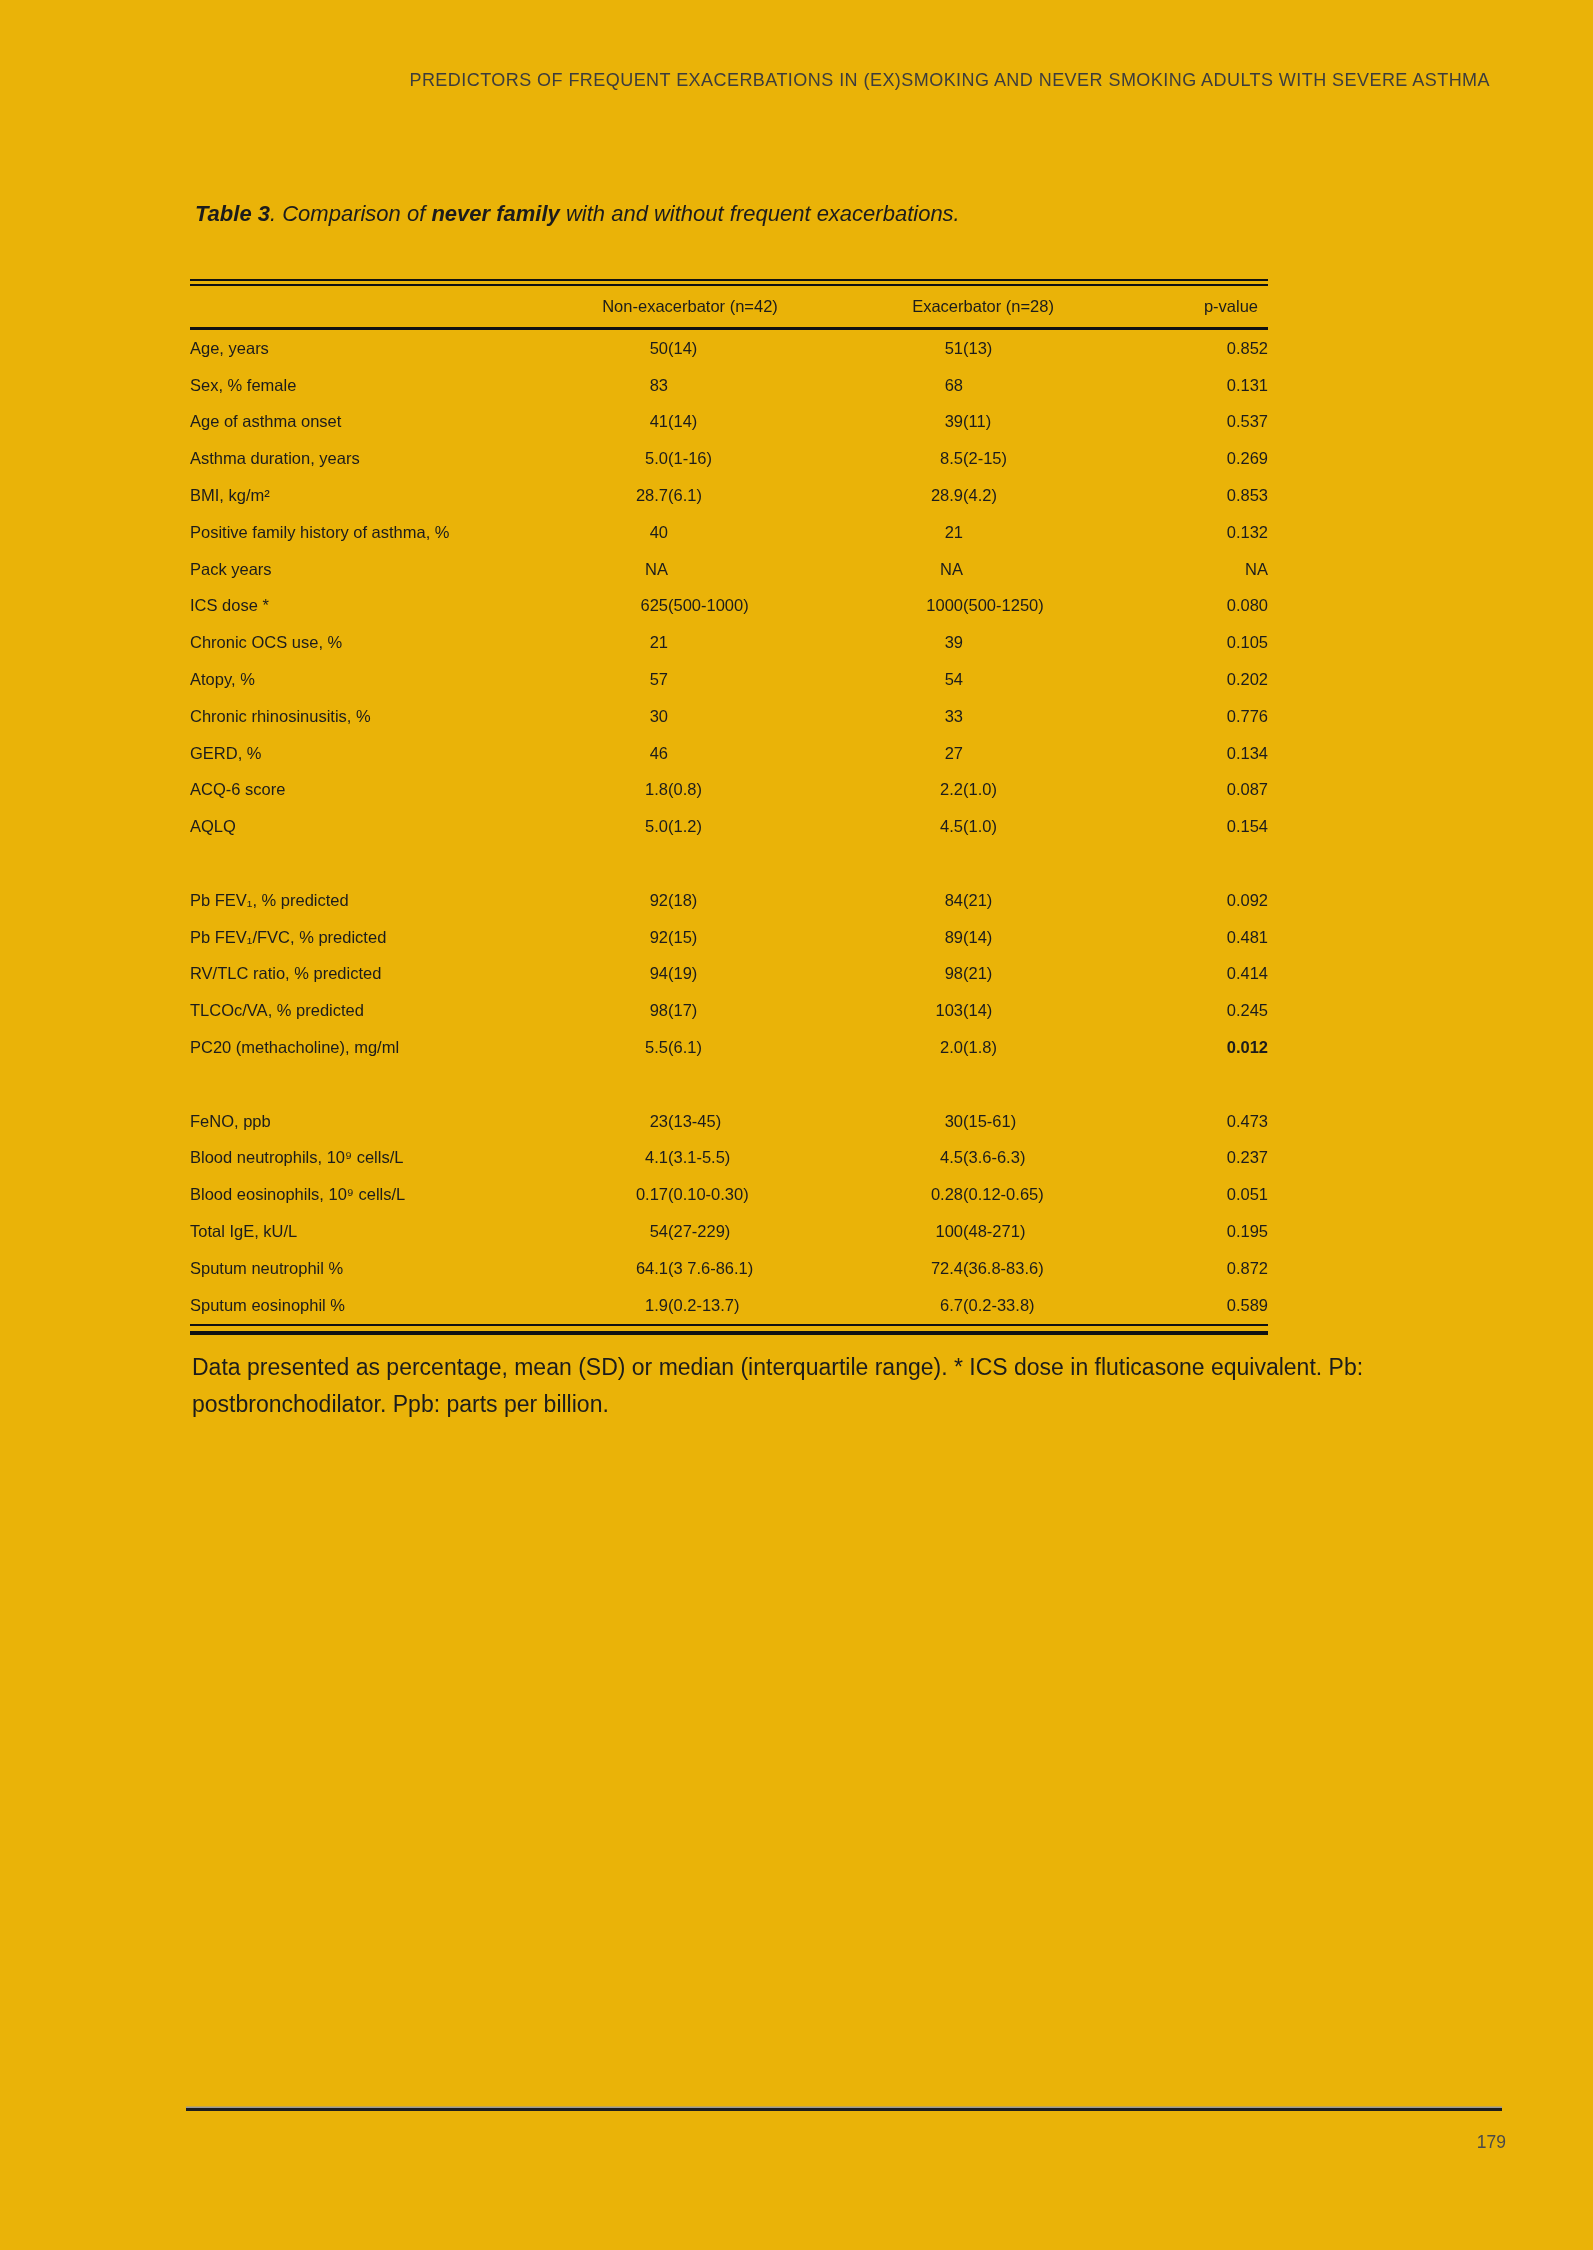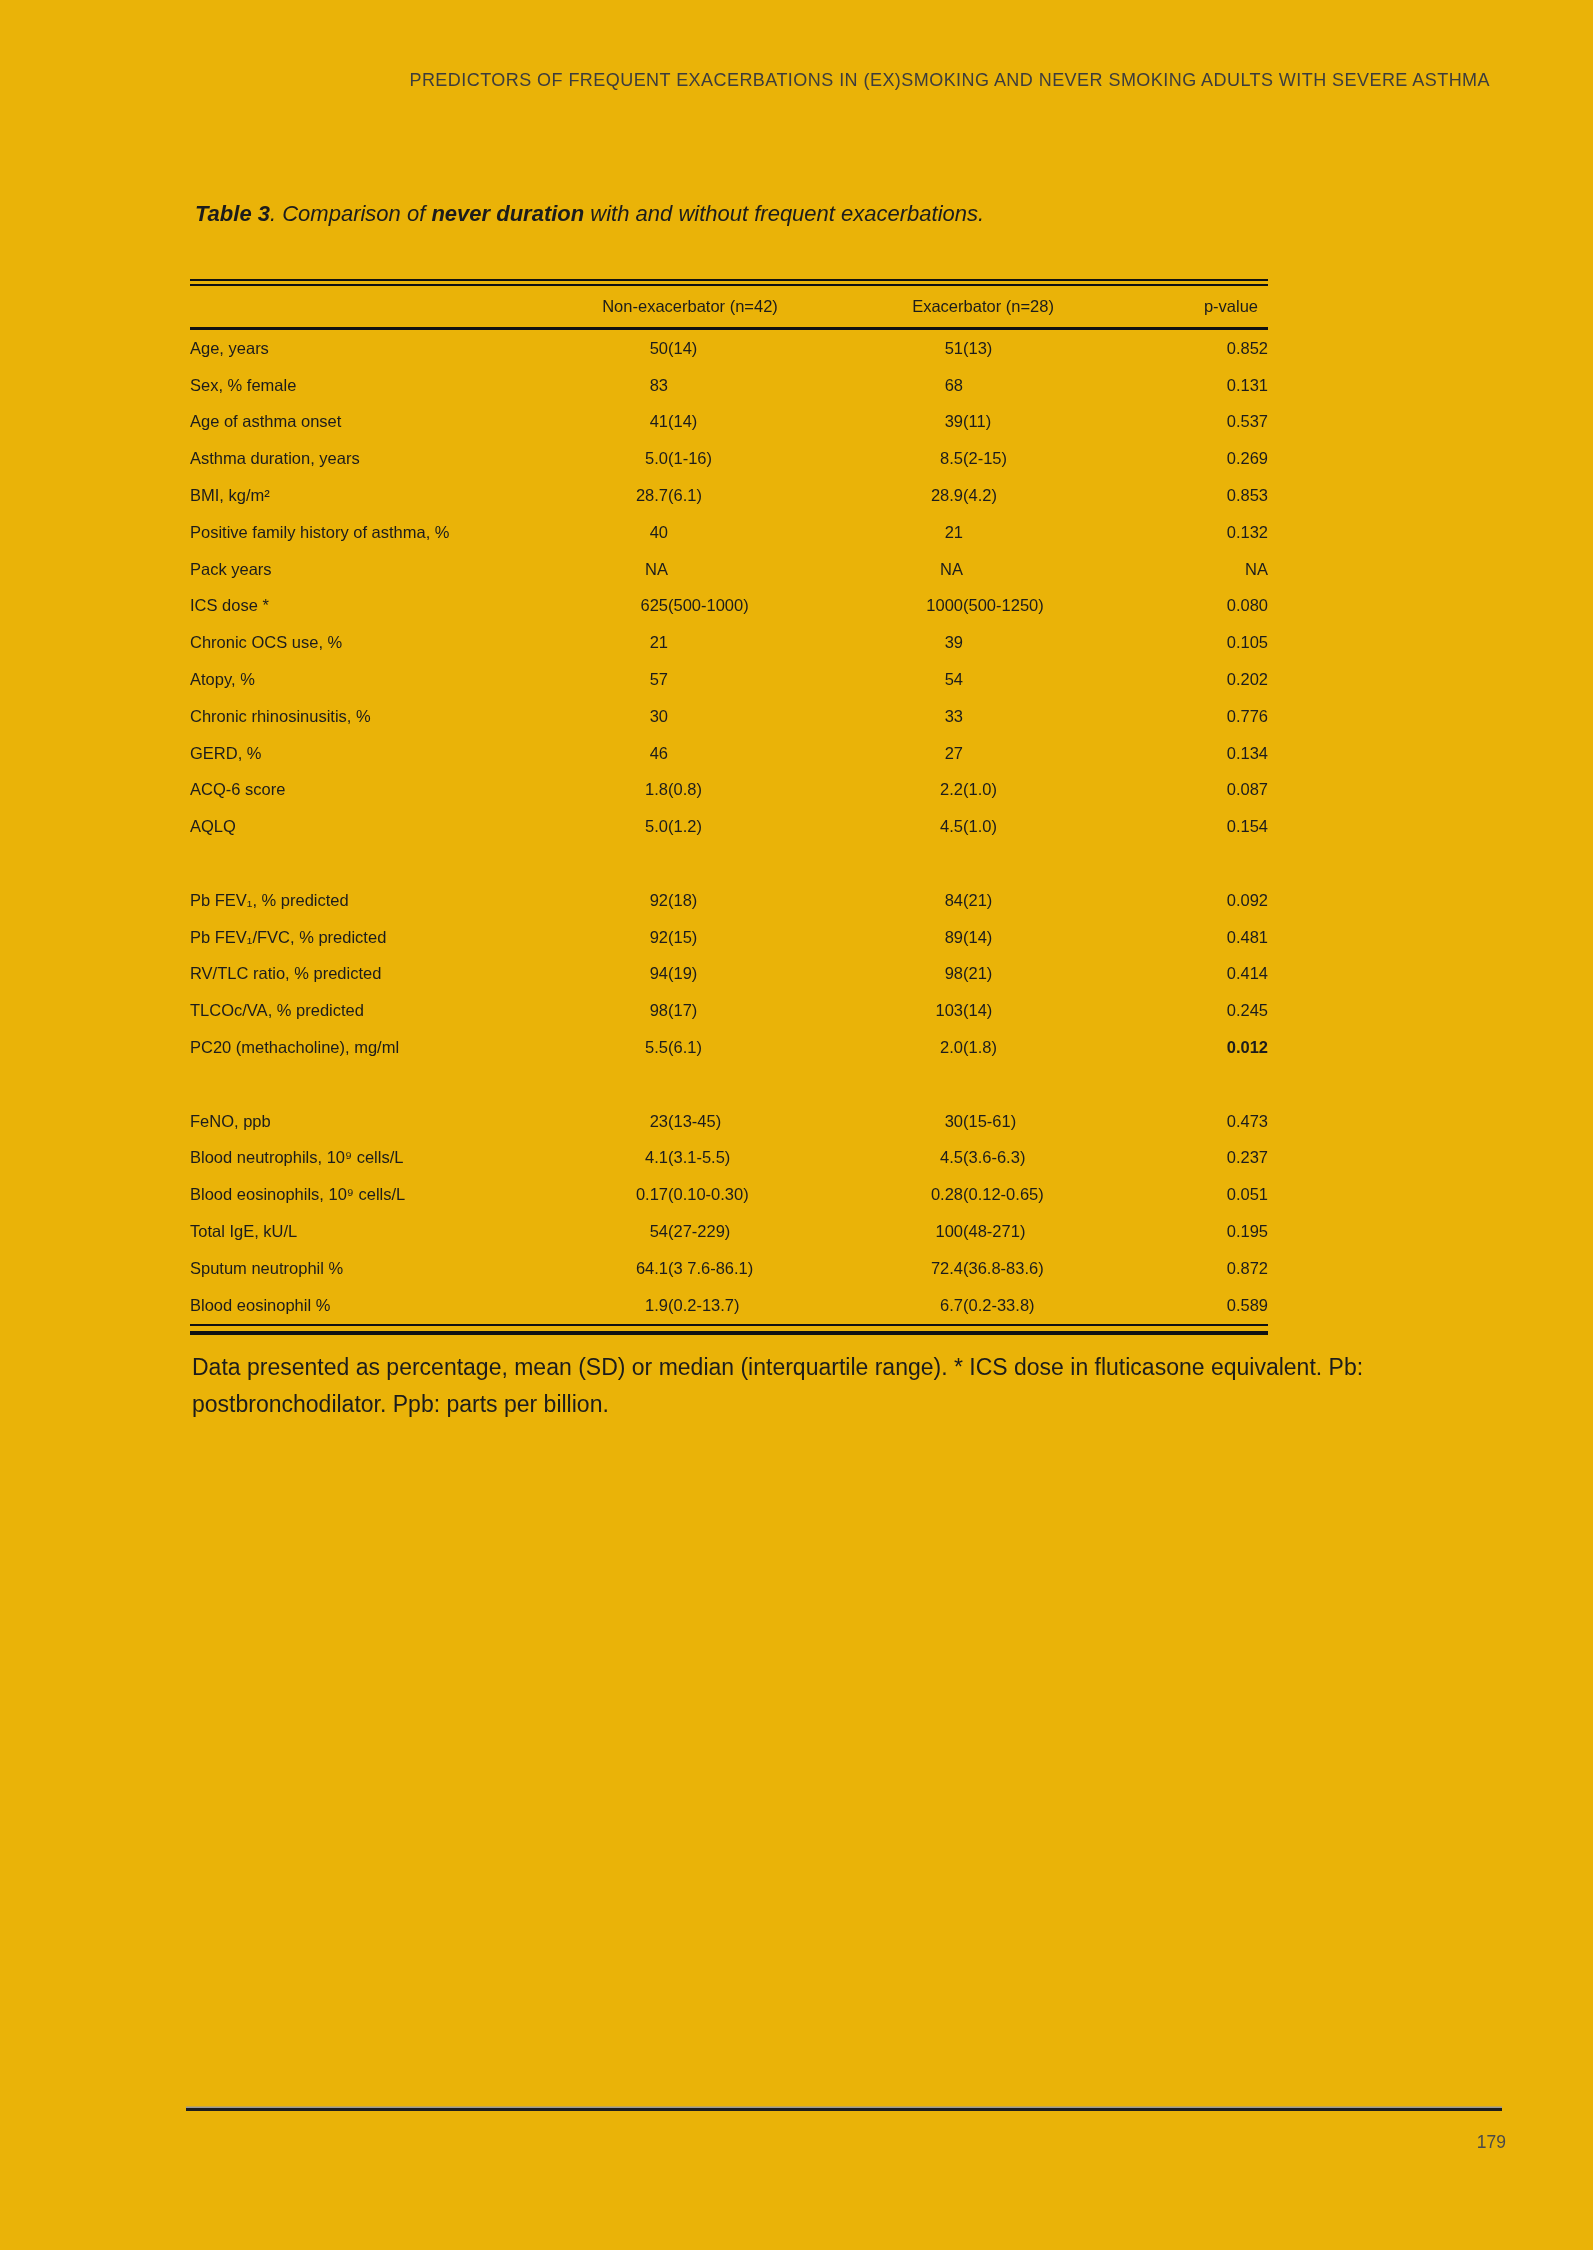--- a/index.html
+++ b/index.html
@@ -124,21 +124,21 @@
   }
 </style>
 </head>
 <body>
 
 <div class="page">
 
   <div class="running-header">PREDICTORS OF FREQUENT EXACERBATIONS IN (EX)SMOKING AND NEVER SMOKING ADULTS WITH SEVERE ASTHMA</div>
 
   <div class="caption">
-    <span class="bold">Table 3</span><span>. Comparison of </span><span class="bold">never duration</span><span> with and without frequent exacerbations.</span>
+    <span class="bold">Table 3</span><span>. Comparison of </span><span class="bold">never family</span><span> with and without frequent exacerbations.</span>
   </div>
 
   <div class="table-block">
     <div class="rule-double"></div>
     <table class="comparison">
       <colgroup>
         <col style="width:378px">
         <col style="width:100px">
         <col style="width:194px">
         <col style="width:101px">
@@ -346,21 +346,21 @@
           </tr>
           <tr>
             <td class="c-label">Sputum neutrophil %</td>
             <td class="c-val">64.1</td>
             <td class="c-range">(3 7.6-86.1)</td>
             <td class="c-val">72.4</td>
             <td class="c-range2">(36.8-83.6)</td>
             <td class="c-p">0.872</td>
           </tr>
           <tr>
-            <td class="c-label">Blood  eosinophil %</td>
+            <td class="c-label">Sputum  eosinophil %</td>
             <td class="c-val">1.9</td>
             <td class="c-range">(0.2-13.7)</td>
             <td class="c-val">6.7</td>
             <td class="c-range2">(0.2-33.8)</td>
             <td class="c-p">0.589</td>
           </tr>
         </tbody>
     </table>
     <div class="rule-thick"></div>
   </div>

